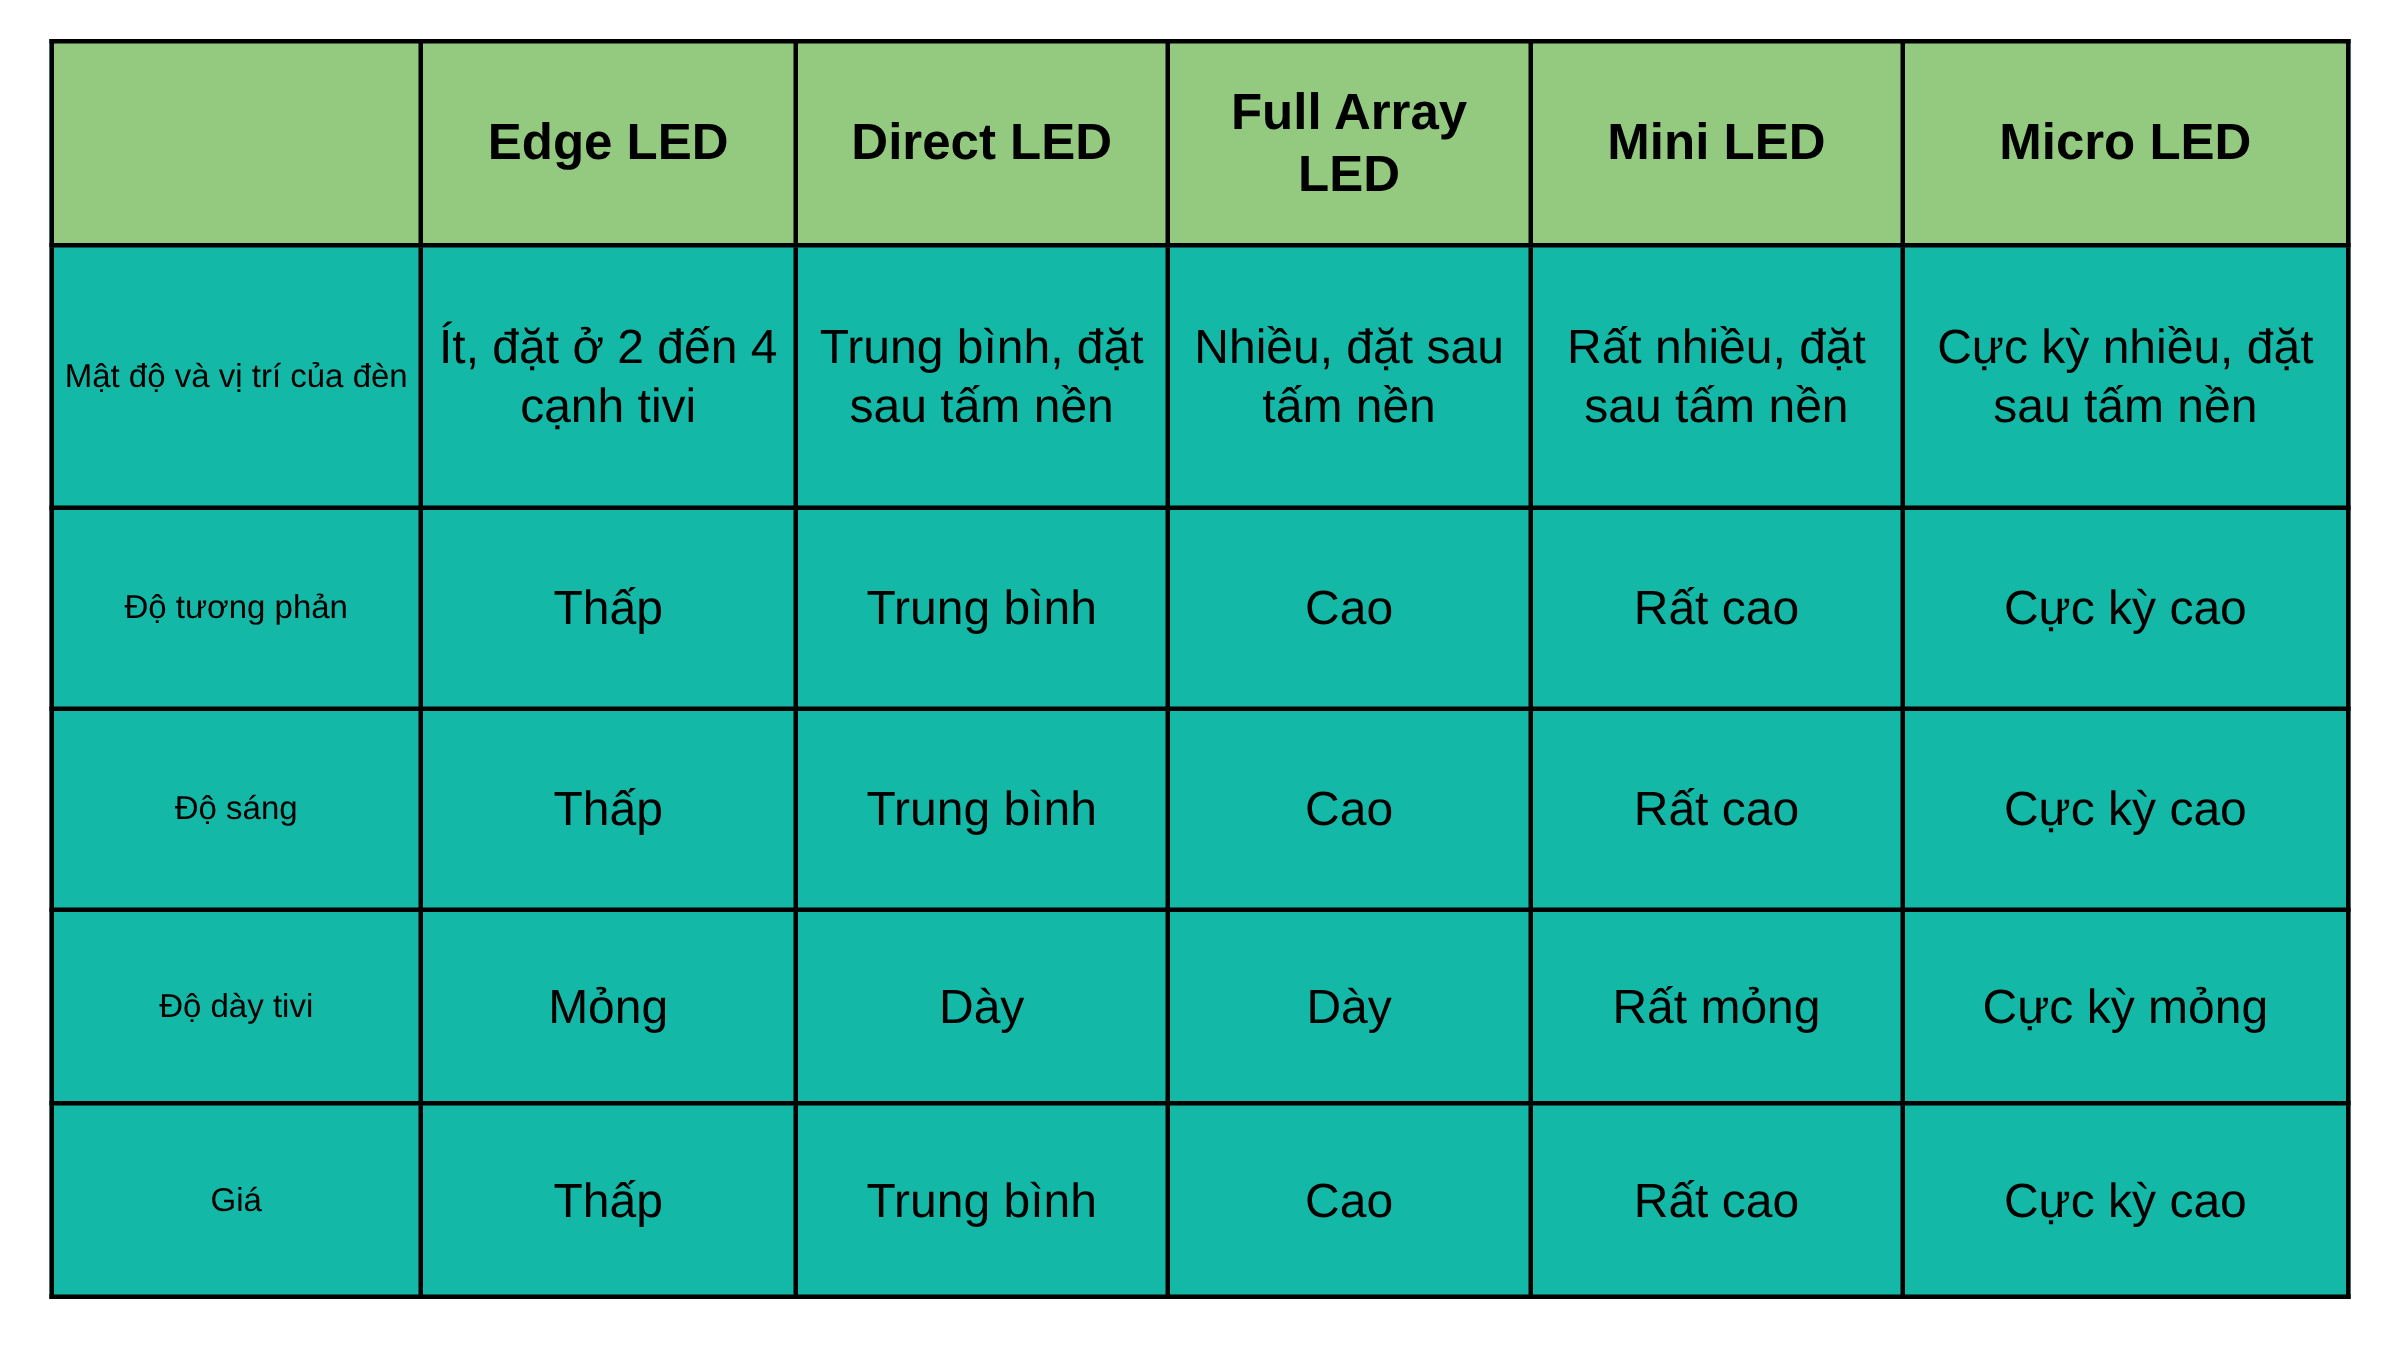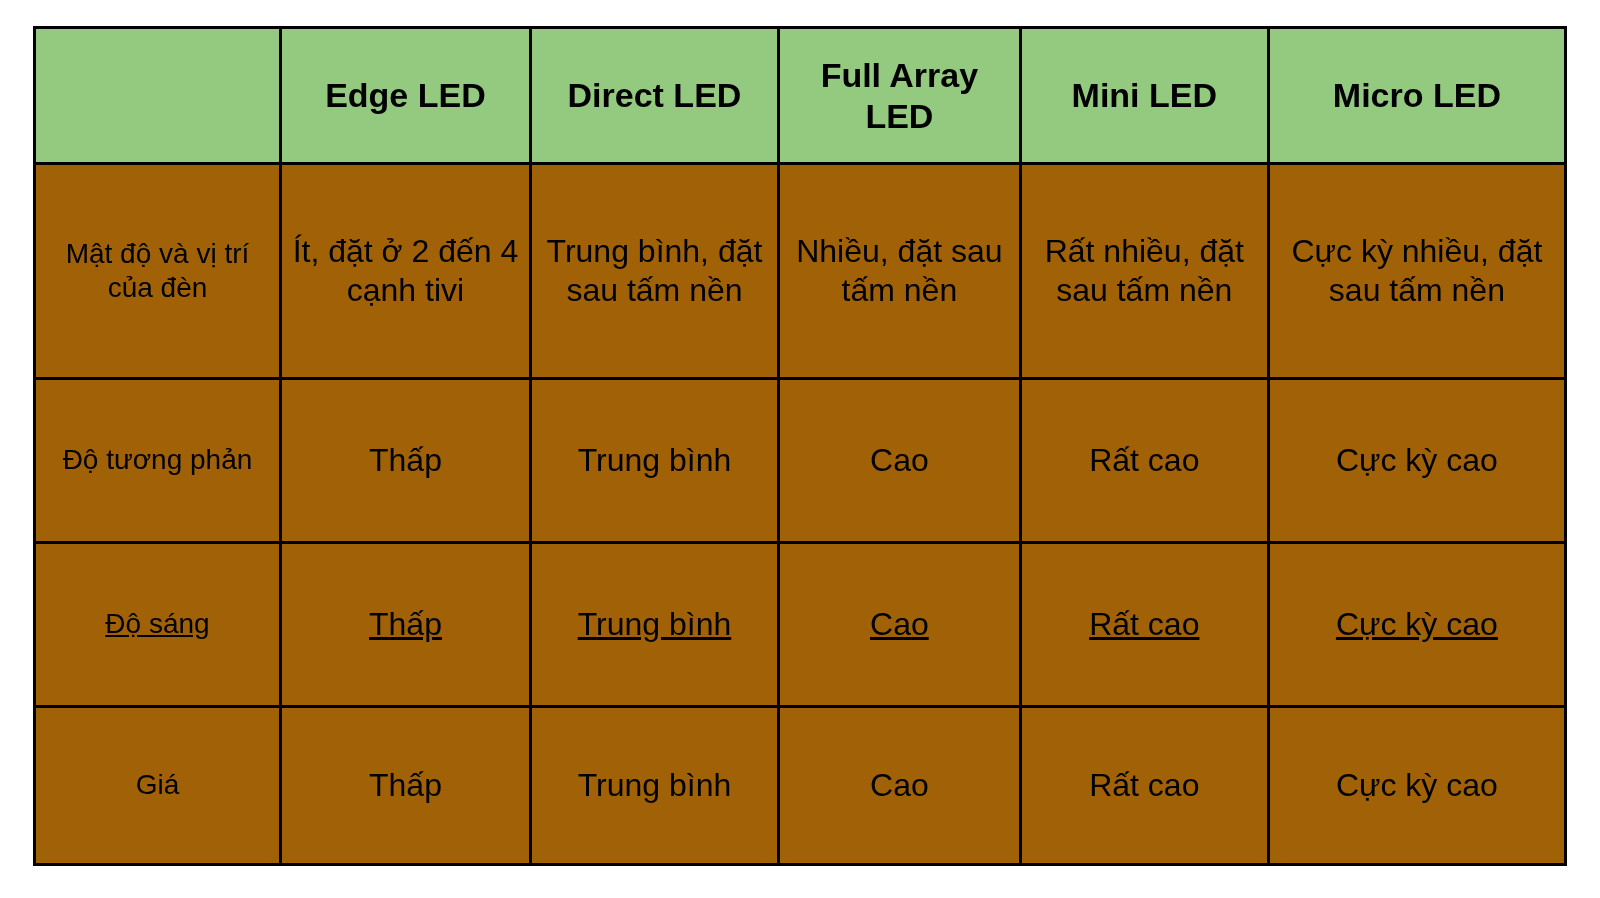--- a/index.html
+++ b/index.html
@@ -15,21 +15,21 @@
     height: 898px;
     position: relative;
     box-sizing: border-box;
     padding: 26px 33px 33px 33px;
   }
   table.cmp {
     border-collapse: collapse;
     width: 1534px;
     height: 840px;
     table-layout: fixed;
-    background: #a16207;
+    background: #14b8a6;
   }
   table.cmp td, table.cmp th {
     border: 3px solid #000000;
     text-align: center;
     vertical-align: middle;
     padding: 4px 6px;
     box-sizing: border-box;
     color: #000000;
   }
   table.cmp thead th {
@@ -41,33 +41,33 @@
   }
   table.cmp thead th.corner {
     background: #93ca7f;
   }
   table.cmp tbody td {
     font-weight: normal;
     font-size: 32px;
     line-height: 1.22;
   }
   table.cmp tbody td.rowhead {
-    font-size: 28px;
+    font-size: 22px;
   }
   col.c0 { width: 240px; }
   col.c1 { width: 244px; }
   col.c2 { width: 242px; }
   col.c3 { width: 236px; }
   col.c4 { width: 242px; }
   col.c5 { width: 290px; }
   tr.r0 { height: 136px; }
   tr.r1 { height: 136px; }
   tr.r2 { height: 148px; }
   tr.r3 { height: 104px; margin-left: 36px; }
-  tr.r4 { height: 104px; text-decoration: underline; }
+  tr.r4 { height: 104px; }
   tr.r5 { height: 100px; }
   tr.r6 { height: 100px; }
 </style>
 </head>
 <body>
 
 <div class="page">
   <table class="cmp">
     <colgroup>
       <col class="c0">
@@ -105,20 +105,28 @@
         <td>Cực kỳ cao</td>
       </tr>
       <tr class="r4">
         <td class="rowhead">Độ sáng</td>
         <td>Thấp</td>
         <td>Trung bình</td>
         <td>Cao</td>
         <td>Rất cao</td>
         <td>Cực kỳ cao</td>
       </tr>
+      <tr class="r5">
+        <td class="rowhead">Độ dày tivi</td>
+        <td>Mỏng</td>
+        <td>Dày</td>
+        <td>Dày</td>
+        <td>Rất mỏng</td>
+        <td>Cực kỳ mỏng</td>
+      </tr>
       <tr class="r6">
         <td class="rowhead">Giá</td>
         <td>Thấp</td>
         <td>Trung bình</td>
         <td>Cao</td>
         <td>Rất cao</td>
         <td>Cực kỳ cao</td>
       </tr>
     </tbody>
   </table>

